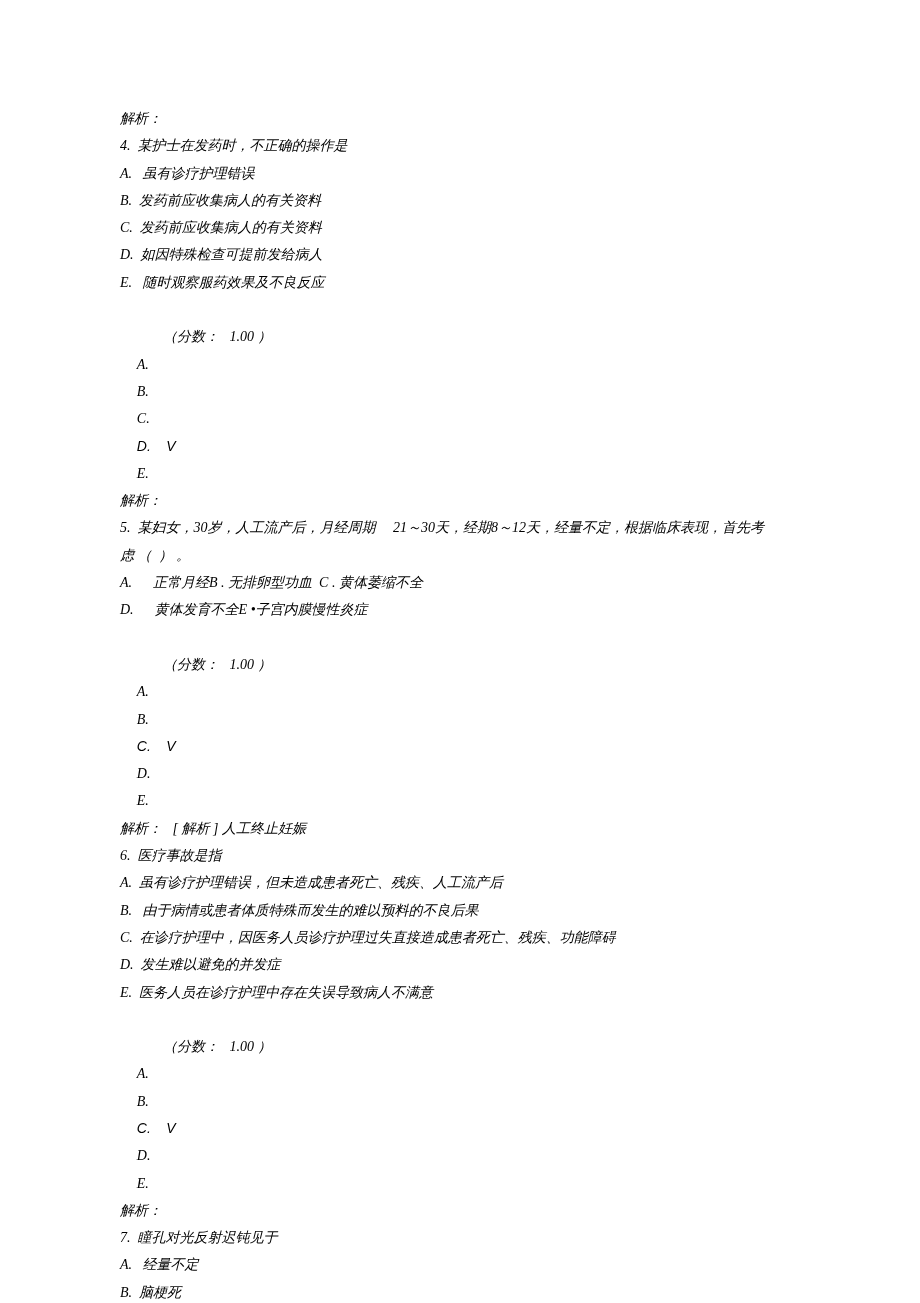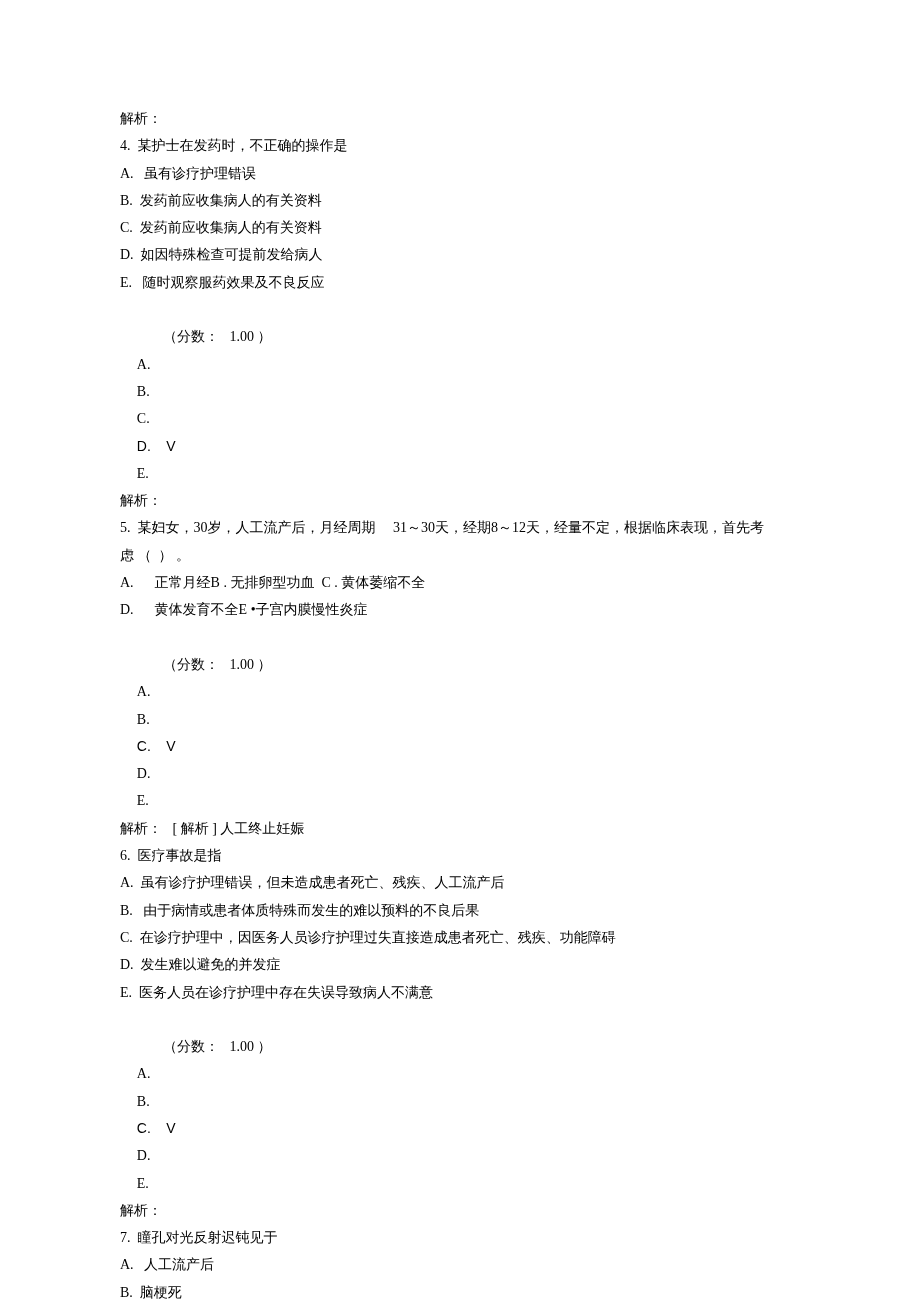--- a/index.html
+++ b/index.html
@@ -7,21 +7,21 @@
       background: #ffffff;
       font-family: "SimSun", "宋体", serif;
       width: 920px;
       height: 1303px;
       position: relative;
       padding: 105px 120px 0 120px;
       font-size: 14px;
       line-height: 1.95;
       color: #000;
     }
-    .line { display: block; white-space: pre; font-family: "SimSun", "宋体", serif; }
+    .line { display: block; white-space: pre; font-family: "SimSun", "宋体", serif; font-style: italic; }
     .indent1 { padding-left: 1.2em; }
     .gap-top { margin-top: 1.95em; margin-left: 43px; }
     .check { font-family: "SimSun", sans-serif; }
   </style>
 </head>
 <body>
 
 <span class="line">解析：</span>
 <span class="line">4.  某护士在发药时，不正确的操作是</span>
 <span class="line">A.   虽有诊疗护理错误</span>
@@ -31,21 +31,21 @@
 <span class="line">E.   随时观察服药效果及不良反应</span>
 
 <span class="line gap-top">（分数：   1.00 ）</span>
 <span class="line indent1">A.</span>
 <span class="line indent1">B.</span>
 <span class="line indent1">C.</span>
 <span class="line indent1 check">D.    V</span>
 <span class="line indent1">E.</span>
 <span class="line">解析：</span>
 
-<span class="line">5.  某妇女，30岁，人工流产后，月经周期     31～30天，经期8～12天，经量不定，根据临床表现，首先考</span>
+<span class="line">5.  某妇女，30岁，人工流产后，月经周期     21～30天，经期8～12天，经量不定，根据临床表现，首先考</span>
 <span class="line">虑 （  ） 。</span>
 <span class="line">A.      正常月经B . 无排卵型功血  C . 黄体萎缩不全</span>
 <span class="line">D.      黄体发育不全E •子宫内膜慢性炎症</span>
 
 <span class="line gap-top">（分数：   1.00 ）</span>
 <span class="line indent1">A.</span>
 <span class="line indent1">B.</span>
 <span class="line indent1 check">C.    V</span>
 <span class="line indent1">D.</span>
 <span class="line indent1">E.</span>
@@ -60,14 +60,14 @@
 
 <span class="line gap-top">（分数：   1.00 ）</span>
 <span class="line indent1">A.</span>
 <span class="line indent1">B.</span>
 <span class="line indent1 check">C.    V</span>
 <span class="line indent1">D.</span>
 <span class="line indent1">E.</span>
 <span class="line">解析：</span>
 
 <span class="line">7.  瞳孔对光反射迟钝见于</span>
-<span class="line">A.   人工流产后</span>
+<span class="line">A.   经量不定</span>
 <span class="line">B.  脑梗死</span>
 
 </body></html>

